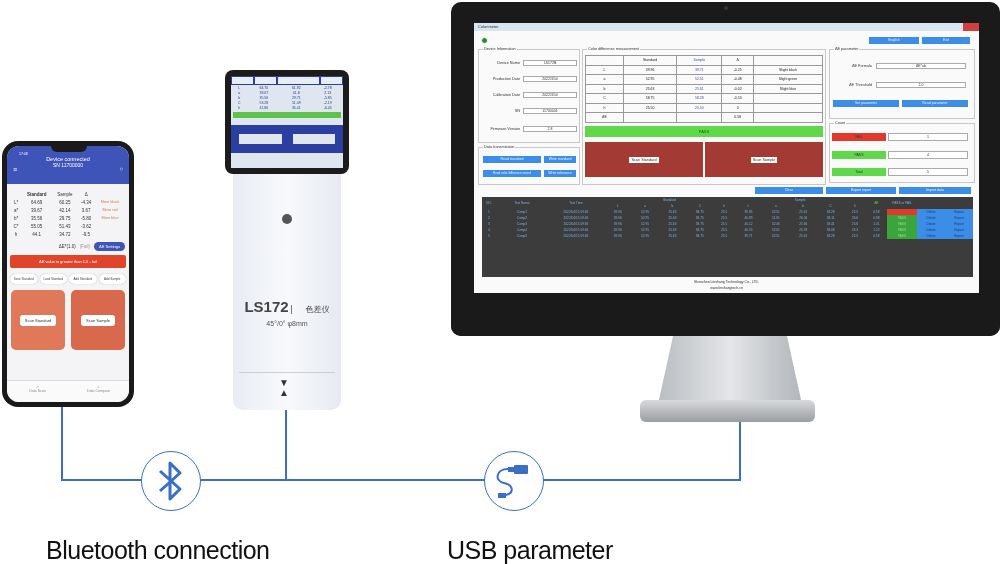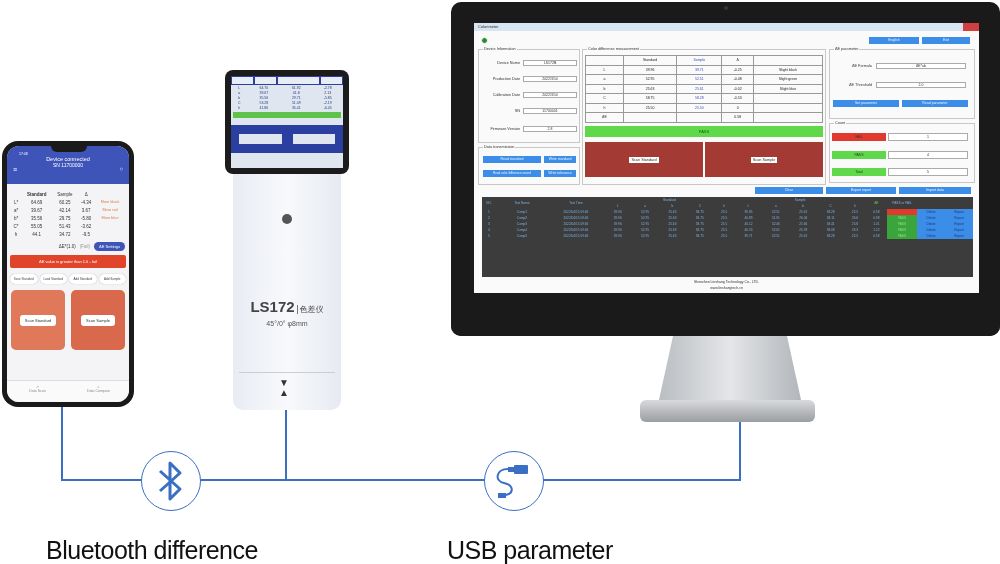--- a/index.html
+++ b/index.html
@@ -155,21 +155,21 @@
           <div>◐</div>
           <div>Data Compare</div>
         </div>
     </div>
   </div>
 </div>
 
 <div class="abs device">
   <div class="device-body">
     <div class="dev-bt"></div>
-    <div class="dev-model"><span>LS172</span><span style="font-size:8px;font-weight:normal;border-left:1px solid #777;margin-left:2px;padding-left:2px">色差仪</span></div>
+    <div class="dev-model"><span>LS172</span><span style="font-size:8px;font-weight:normal;border-left:1px solid #777;margin-left:2px;padding-left:14px">色差仪</span></div>
     <div class="dev-spec">45°/0°  φ8mm</div>
     <div class="dev-arrows">▼<br>▲</div>
     <div style="position:absolute;left:6px;right:6px;top:202px;height:1px;background:#c9cdd4"></div>
   </div>
   <div class="device-head">
     <div class="dev-screen">
       <div class="dev-topbar">
           <span></span>
           <span></span>
           <span style="flex:2"></span>
@@ -492,14 +492,14 @@
 </div>
 <div class="circle-icon" style="left:484px;top:451px;width:60px;height:60px">
   <svg width="44" height="44" viewBox="0 0 44 44">
     <rect x="22" y="6" width="14" height="9" rx="1" fill="#3a6fc4"></rect>
     <rect x="16" y="8" width="7" height="5" fill="#3a6fc4"></rect>
     <path d="M16 10 C4 10,2 22,12 24 C22 26,22 34,14 36" fill="none" stroke="#3a6fc4" stroke-width="2"></path>
     <rect x="6" y="34" width="8" height="5" fill="#3a6fc4"></rect>
   </svg>
 </div>
 
-<div class="caption" style="left:46px;top:536px">Bluetooth difference</div>
+<div class="caption" style="left:46px;top:536px">Bluetooth connection</div>
 <div class="caption" style="left:447px;top:536px">USB parameter</div>
 
 </body></html>

